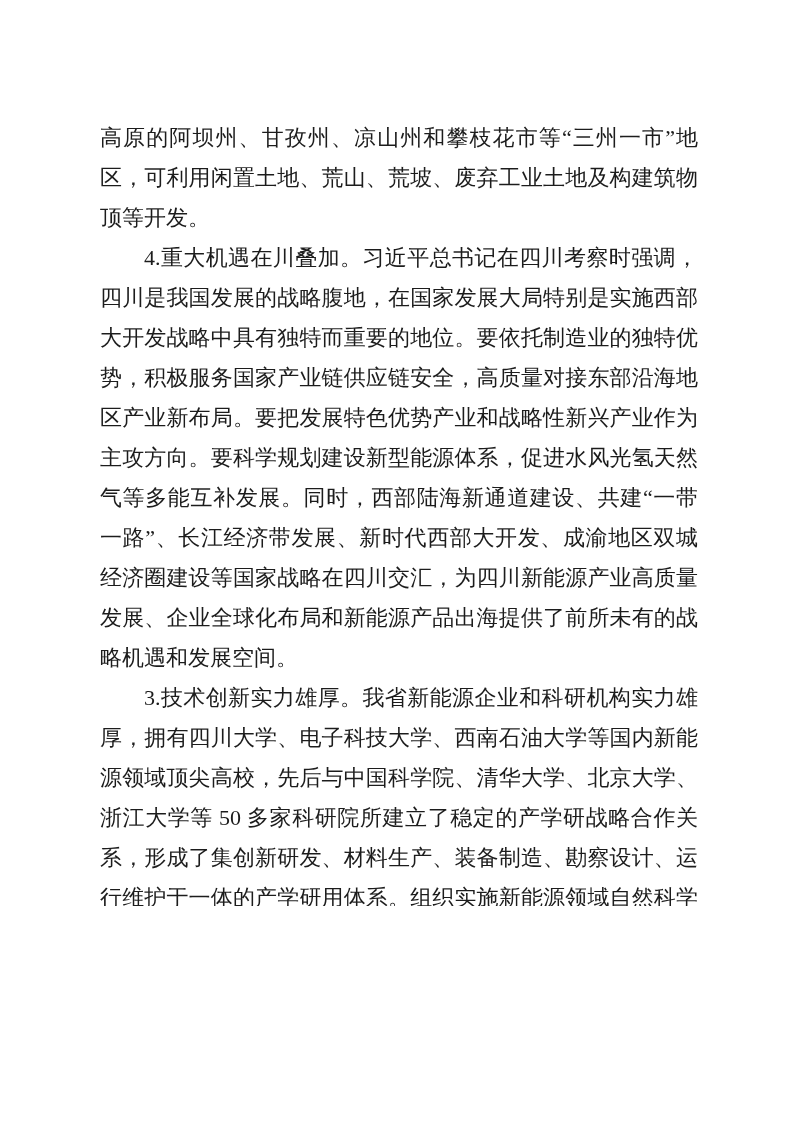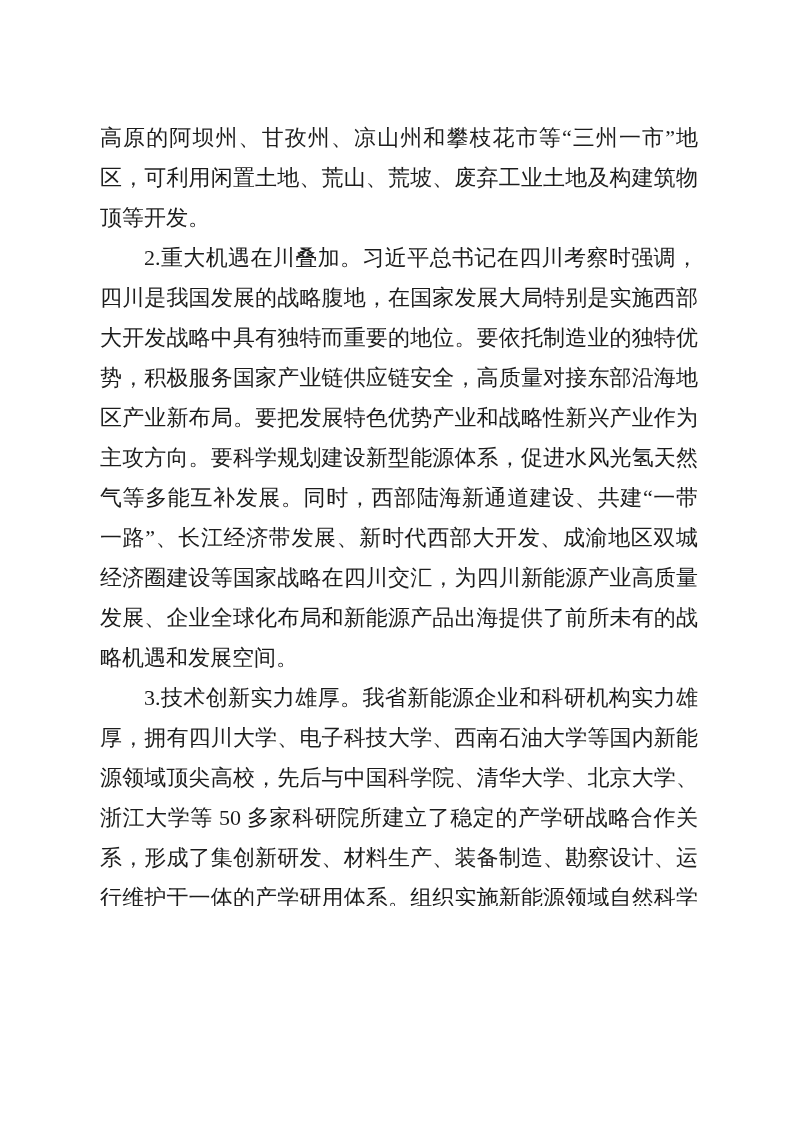--- a/index.html
+++ b/index.html
@@ -55,21 +55,21 @@
     white-space: nowrap;
   }
 </style>
 </head>
 <body>
 
 <div class="page">
 
   <main class="content">
     <p class="para">高原的阿坝州、甘孜州、凉山州和攀枝花市等“三州一市”地区，可利用闲置土地、荒山、荒坡、废弃工业土地及构建筑物顶等开发。</p>
-    <p class="para indent">2.重大机遇在川叠加。习近平总书记在四川考察时强调，四川是我国发展的战略腹地，在国家发展大局特别是实施西部大开发战略中具有独特而重要的地位。要依托制造业的独特优势，积极服务国家产业链供应链安全，高质量对接东部沿海地区产业新布局。要把发展特色优势产业和战略性新兴产业作为主攻方向。要科学规划建设新型能源体系，促进水风光氢天然气等多能互补发展。同时，西部陆海新通道建设、共建“一带一路”、长江经济带发展、新时代西部大开发、成渝地区双城经济圈建设等国家战略在四川交汇，为四川新能源产业高质量发展、企业全球化布局和新能源产品出海提供了前所未有的战略机遇和发展空间。</p>
+    <p class="para indent">4.重大机遇在川叠加。习近平总书记在四川考察时强调，四川是我国发展的战略腹地，在国家发展大局特别是实施西部大开发战略中具有独特而重要的地位。要依托制造业的独特优势，积极服务国家产业链供应链安全，高质量对接东部沿海地区产业新布局。要把发展特色优势产业和战略性新兴产业作为主攻方向。要科学规划建设新型能源体系，促进水风光氢天然气等多能互补发展。同时，西部陆海新通道建设、共建“一带一路”、长江经济带发展、新时代西部大开发、成渝地区双城经济圈建设等国家战略在四川交汇，为四川新能源产业高质量发展、企业全球化布局和新能源产品出海提供了前所未有的战略机遇和发展空间。</p>
     <p class="para indent">3.技术创新实力雄厚。我省新能源企业和科研机构实力雄厚，拥有四川大学、电子科技大学、西南石油大学等国内新能源领域顶尖高校，先后与中国科学院、清华大学、北京大学、浙江大学等 50 多家科研院所建立了稳定的产学研战略合作关系，形成了集创新研发、材料生产、装备制造、勘察设计、运行维护于一体的产学研用体系。组织实施新能源领域自然科学基金、重点研发、重大科技专项等省级科技计划项目。产业链各类技术人才超 3500 人，其中国家级专家人才超 200 人、创新人才团队超 80 个，超 50 户新能源产业链企业拥有企业研发中心，参与能源科</p>
   </main>
 
   <div class="page-number">— 7 —</div>
 
   <div class="watermark">tanguanli.org.cn</div>
 
 </div>
 
 </body></html>

